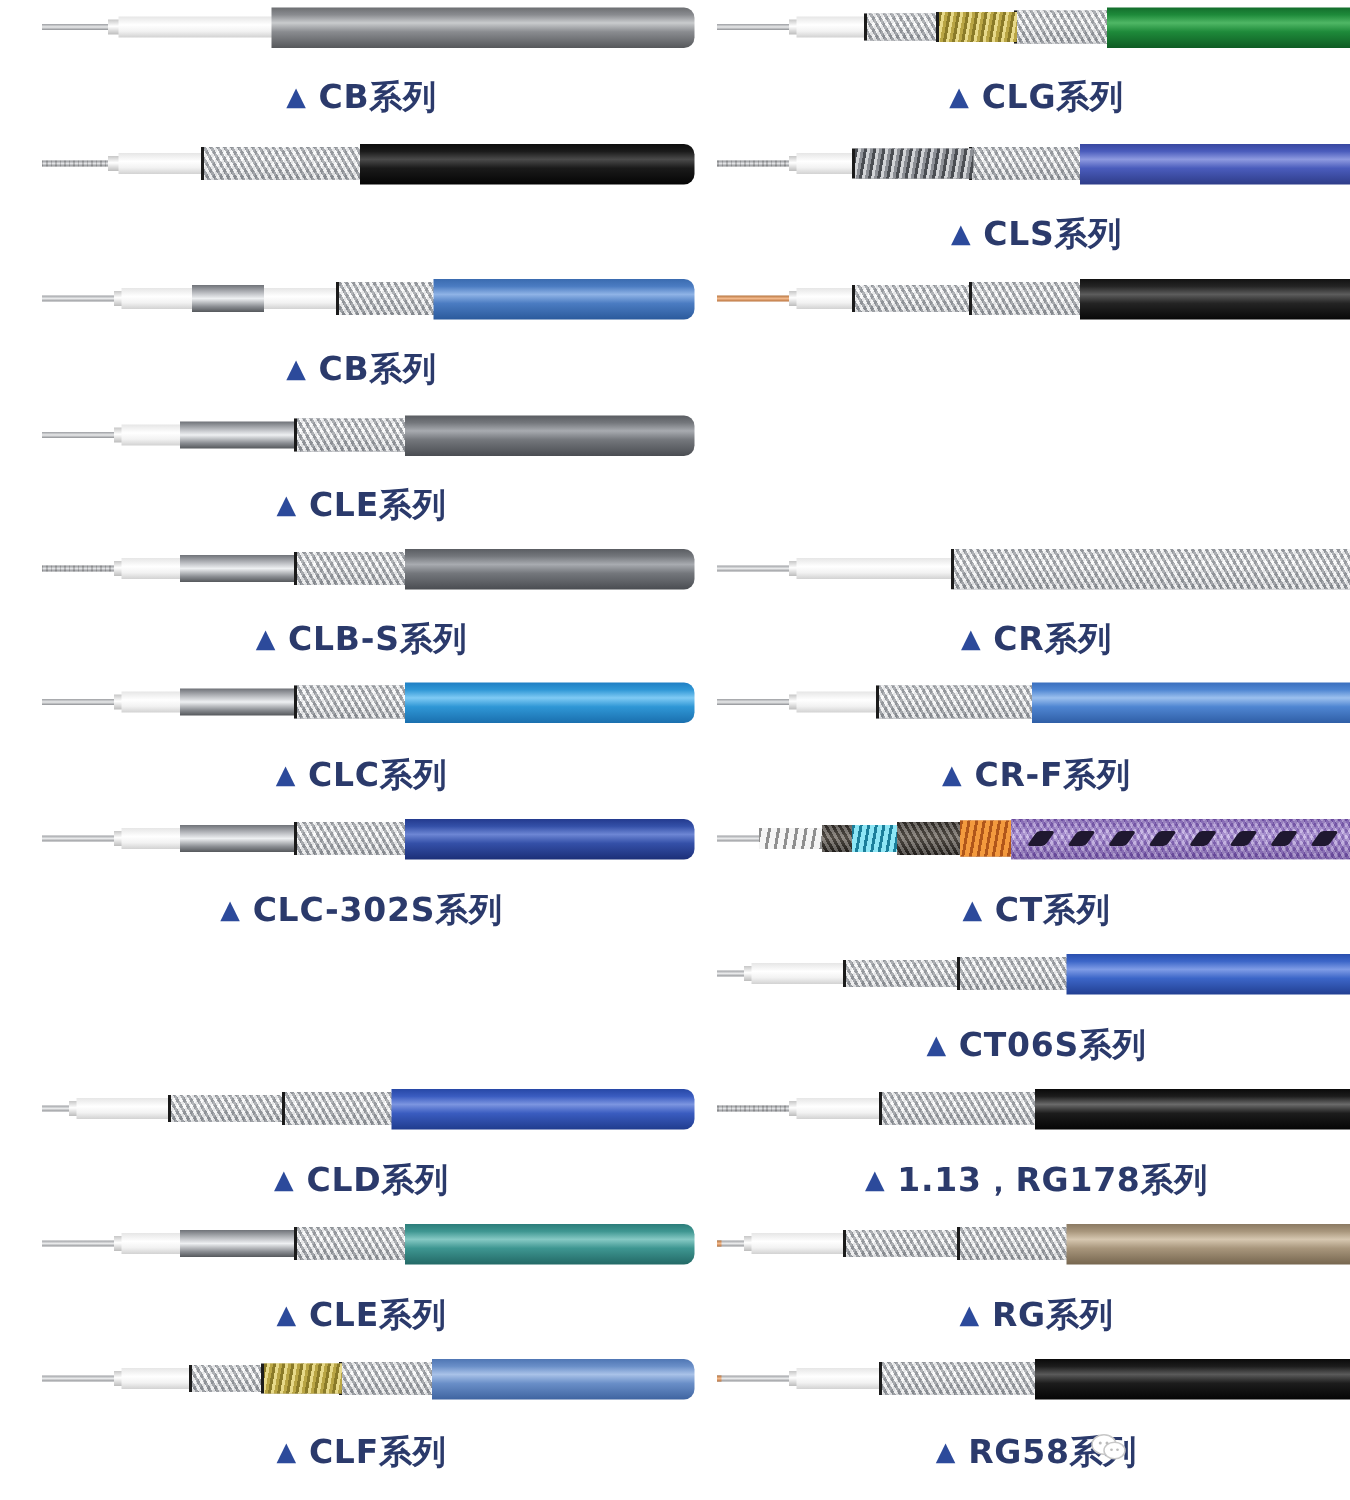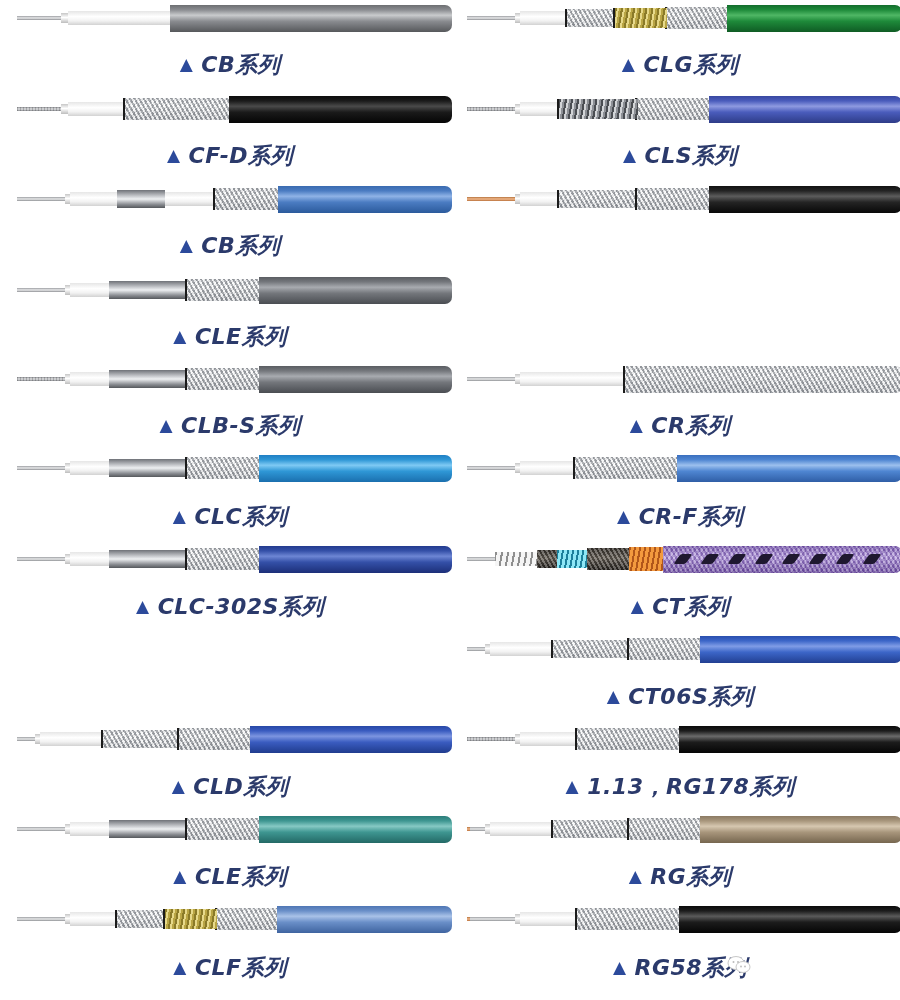--- a/index.html
+++ b/index.html
@@ -1,20 +1,20 @@
 <!DOCTYPE html>
 <html><head>
 <meta charset="utf-8">
 <style>
   html, body { margin: 0; padding: 0; background: #ffffff; }
   body { width: 900px; height: 1000px; position: relative; overflow: hidden; font-family: "DejaVu Sans", "Liberation Sans", sans-serif; }
   .col { position: absolute; top: 0; width: 450px; height: 1000px; }
   .col.left { left: 0; }
   .col.right { left: 450px; }
-  .item { position: absolute; left: 5px; width: 450px; height: 89px; font-style: italic; }
+  .item { position: absolute; left: 16px; width: 450px; height: 89px; }
   .cable { position: absolute; left: 0; top: 0; width: 450px; height: 40px; }
   .seg { position: absolute; box-sizing: border-box; }
   .label { position: absolute; left: 0; width: 450px; text-align: center; font-size: 22px; font-weight: bold; color: #2b3a6b; letter-spacing: 0.5px; white-space: nowrap; }
   .label .tri { color: #2c4a9b; font-size: 17px; margin-right: 8px; position: relative; top: -2px; }
   .braid {
     background-color: #b9bcc0;
     background-image:
       repeating-linear-gradient(60deg, rgba(255,255,255,0.65) 0 2px, rgba(120,124,130,0.55) 2px 4px),
       repeating-linear-gradient(-60deg, rgba(255,255,255,0.35) 0 2px, rgba(100,104,110,0.35) 2px 4px),
       linear-gradient(180deg, #d8dadd 0%, #f2f3f4 35%, #a9acb1 100%);
@@ -66,21 +66,20 @@
       <div class="label" style="top: 50px;"><span class="tri">▲</span><span>CB系列</span></div>
     </div>
     <div class="item" style="top: 0px;">
       <div class="cable" style="top: 96px;">
         <div class="seg wire strand" style="left: 12px; width: 46px; top: 11px; height: 4px;"></div>
         <div class="seg step" style="left: 56px; width: 8px; top: 8px; height: 10px;"></div>
         <div class="seg dielectric" style="left: 63px; width: 59px; top: 6px; height: 14px;"></div>
         <div class="seg braid cap-l" style="left: 118px; width: 108px; top: 2px; height: 22px;"></div>
         <div class="seg jacket" style="left: 224px; width: 223px; top: 0px; height: 27px; background-image: linear-gradient(rgb(13, 13, 13) 0%, rgb(26, 26, 26) 18%, rgb(74, 74, 74) 38%, rgb(26, 26, 26) 60%, rgb(5, 5, 5) 100%);"></div>
       </div>
-      <div class="label" style="top: 141px;"><span class="tri">▲</span><span>CF-D系列</span></div>
     </div>
     <div class="item" style="top: 0px;">
       <div class="cable" style="top: 186px;">
         <div class="seg wire" style="left: 12px; width: 50px; top: 11px; height: 4px;"></div>
         <div class="seg step" style="left: 60px; width: 6px; top: 8px; height: 10px;"></div>
         <div class="seg dielectric" style="left: 65px; width: 145px; top: 6px; height: 14px;"></div>
         <div class="seg tube-steel" style="left: 112px; width: 48px; top: 4px; height: 18px;"></div>
         <div class="seg braid cap-l" style="left: 208px; width: 68px; top: 2px; height: 22px;"></div>
         <div class="seg jacket" style="left: 273px; width: 174px; top: 0px; height: 27px; background-image: linear-gradient(rgb(58, 107, 176) 0%, rgb(75, 124, 194) 18%, rgb(143, 179, 230) 38%, rgb(75, 124, 194) 60%, rgb(43, 90, 156) 100%);"></div>
       </div>

